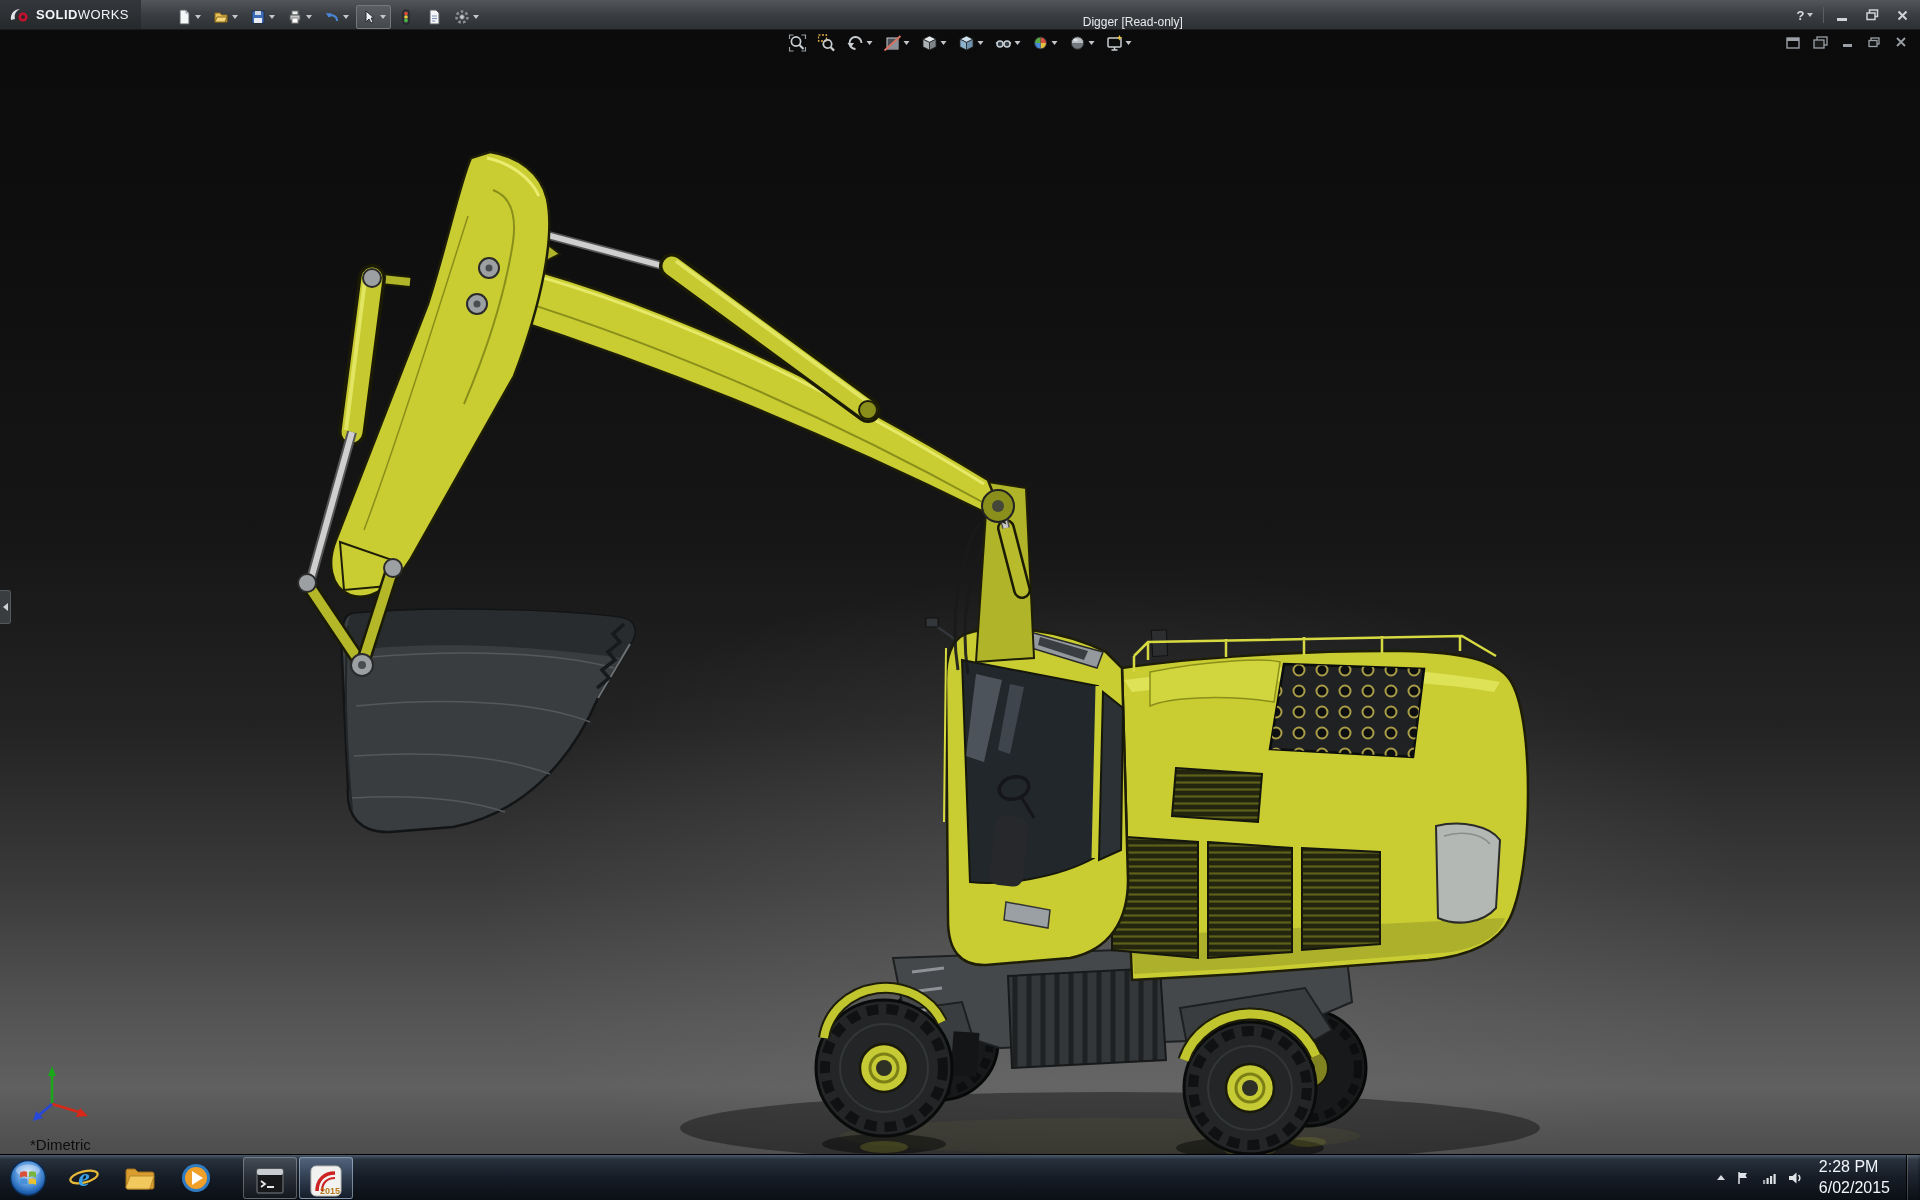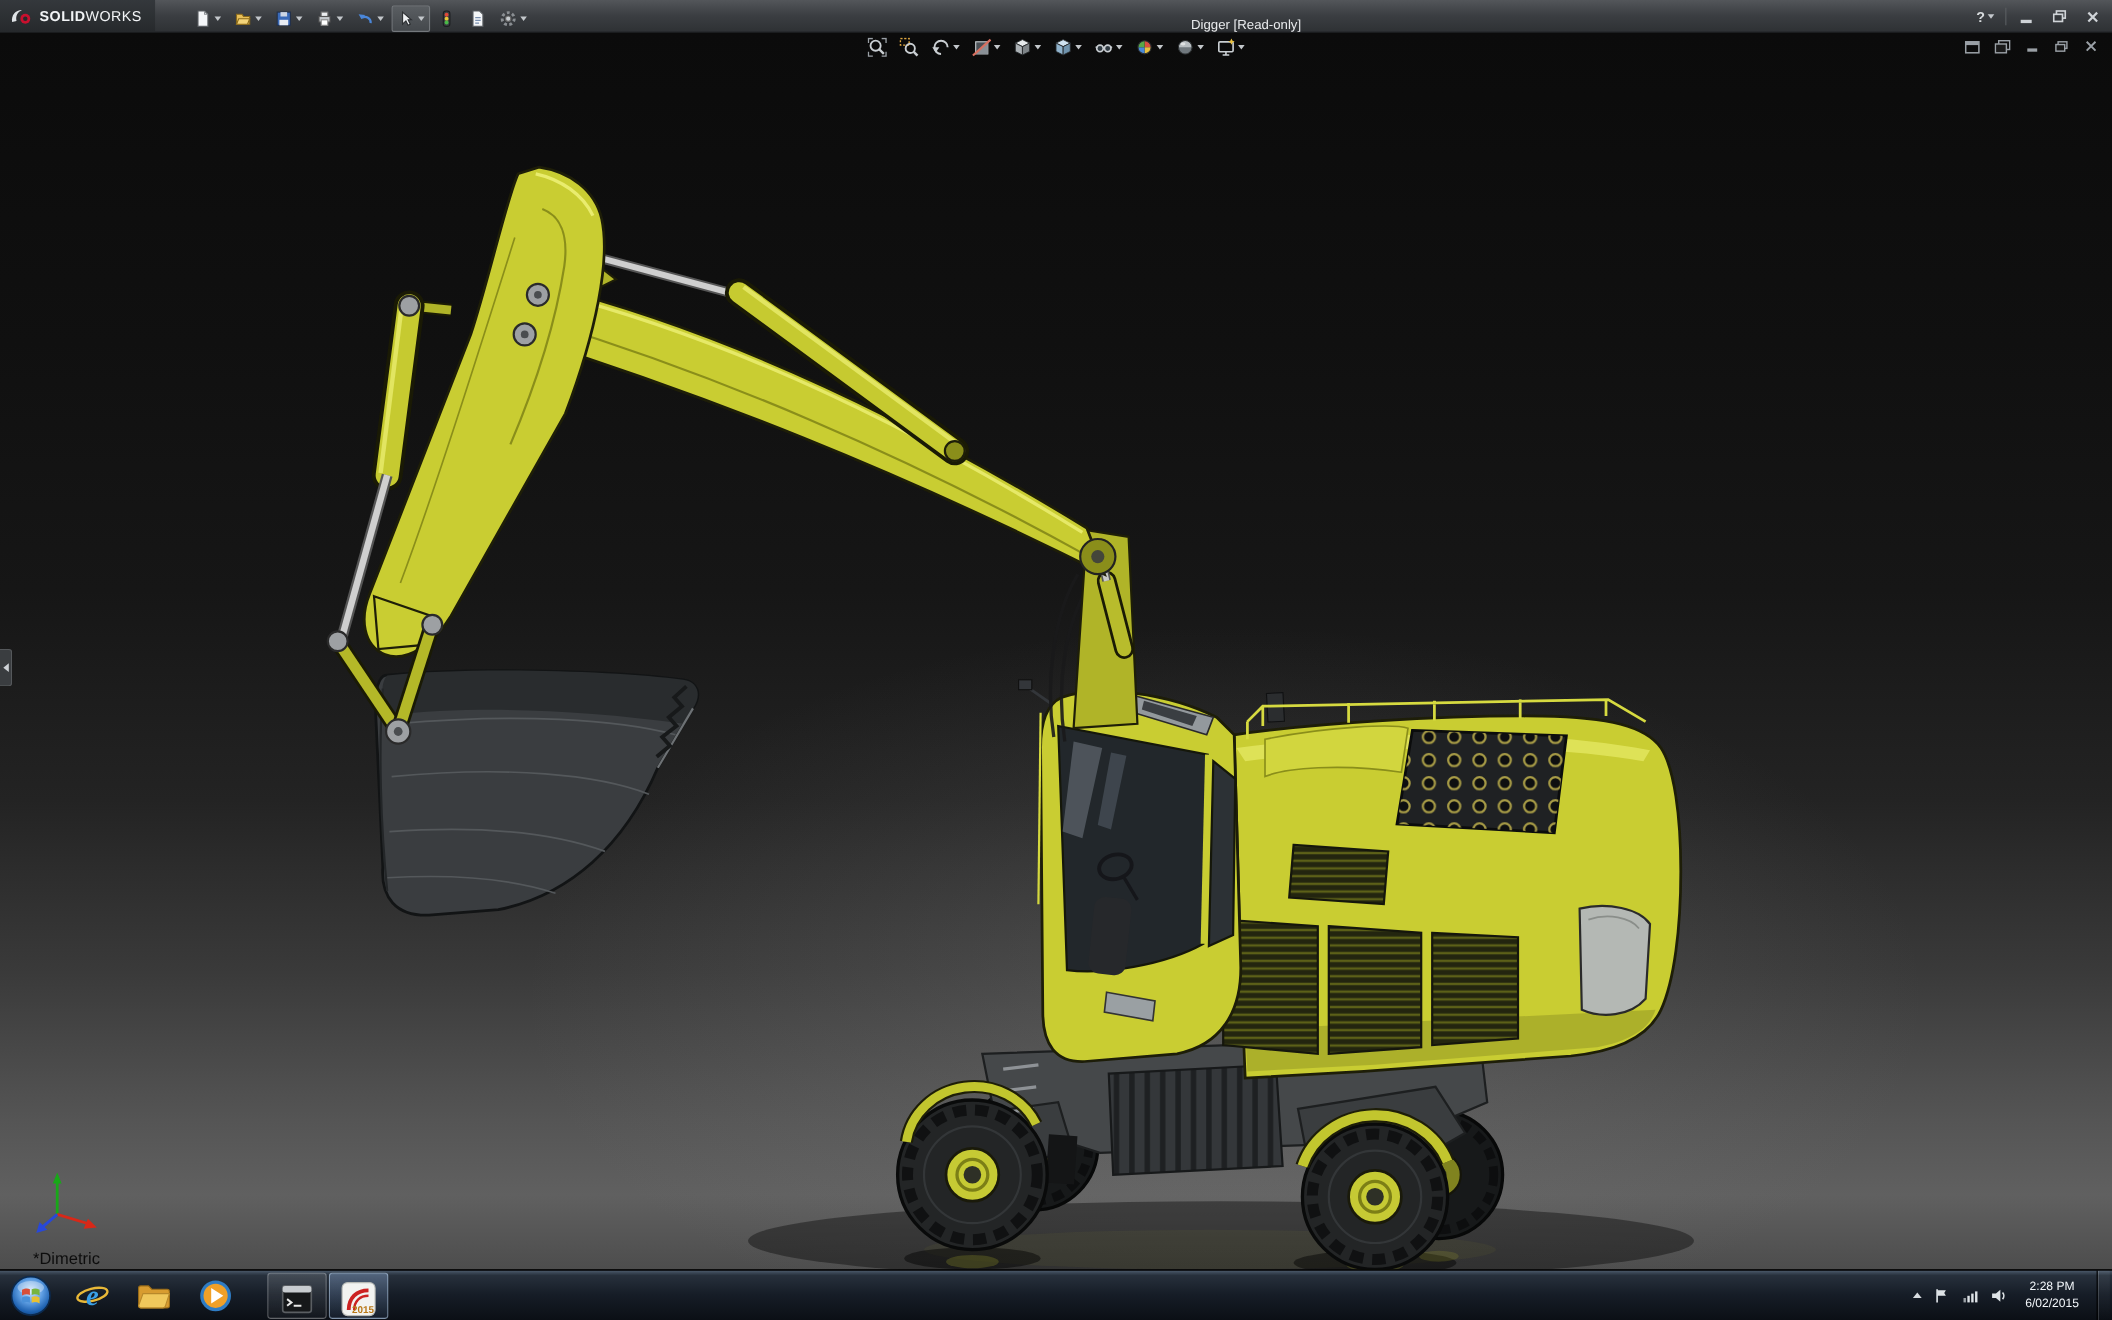--- a/index.html
+++ b/index.html
@@ -49,21 +49,21 @@
     background:linear-gradient(#4b5a6b 0%,#27303c 10%,#161d27 48%,#0b0f15 100%);
     border-top:1px solid #000; display:flex; align-items:center; }
   .task-item { width:54px; height:42px; display:flex; align-items:center; justify-content:center; margin:0 1px; border:1px solid transparent; }
   .task-item.running { background:linear-gradient(rgba(255,255,255,.13), rgba(255,255,255,.03));
     border:1px solid rgba(255,255,255,.28); border-radius:3px;align-items:flex-end; }
   .task-item.active { background:linear-gradient(rgba(170,205,255,.32), rgba(90,130,185,.12));
     border:1px solid rgba(205,230,255,.48); border-radius:3px; }
   .task-gap { width:18px; }
   .tray { margin-left:auto; display:flex; align-items:center; gap:10px; padding-right:2px; height:100%; }
   .tray-caret { width:0; height:0; border-left:4px solid transparent; border-right:4px solid transparent; border-bottom:5px solid #d8dce0; }
-  .clock { text-align:center; color:#f2f6fa; font-size:11px; line-height:1.3; padding:0 6px; }
+  .clock { color:#f2f6fa; font-size:16px; line-height:1.3; padding:0 6px; }
   .show-desktop { width:12px; height:46px; border-left:1px solid #000; box-shadow:inset 1px 0 0 rgba(255,255,255,.2);
     background:linear-gradient(rgba(255,255,255,.06), rgba(255,255,255,0)); }
 </style>
 </head>
 <body>
 
 <div class="screen">
 
   <header class="titlebar">
     <div class="brand">

